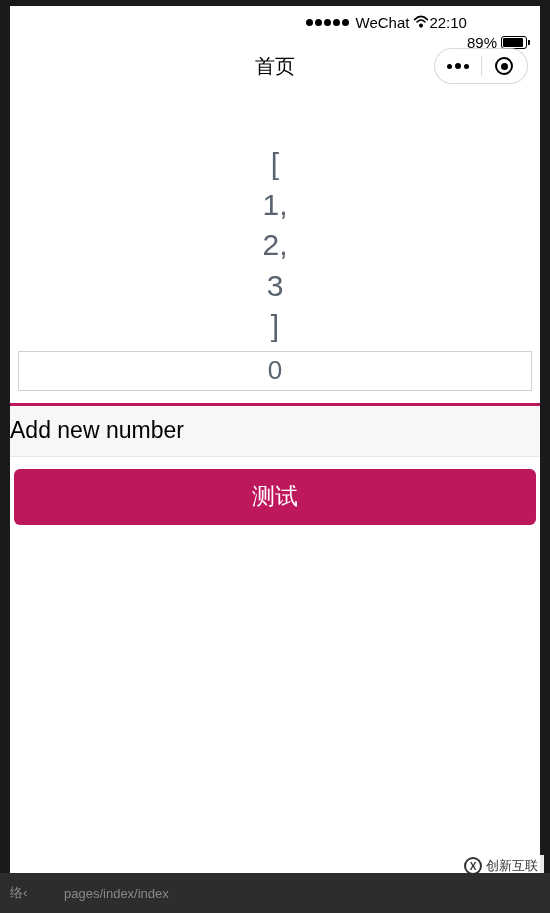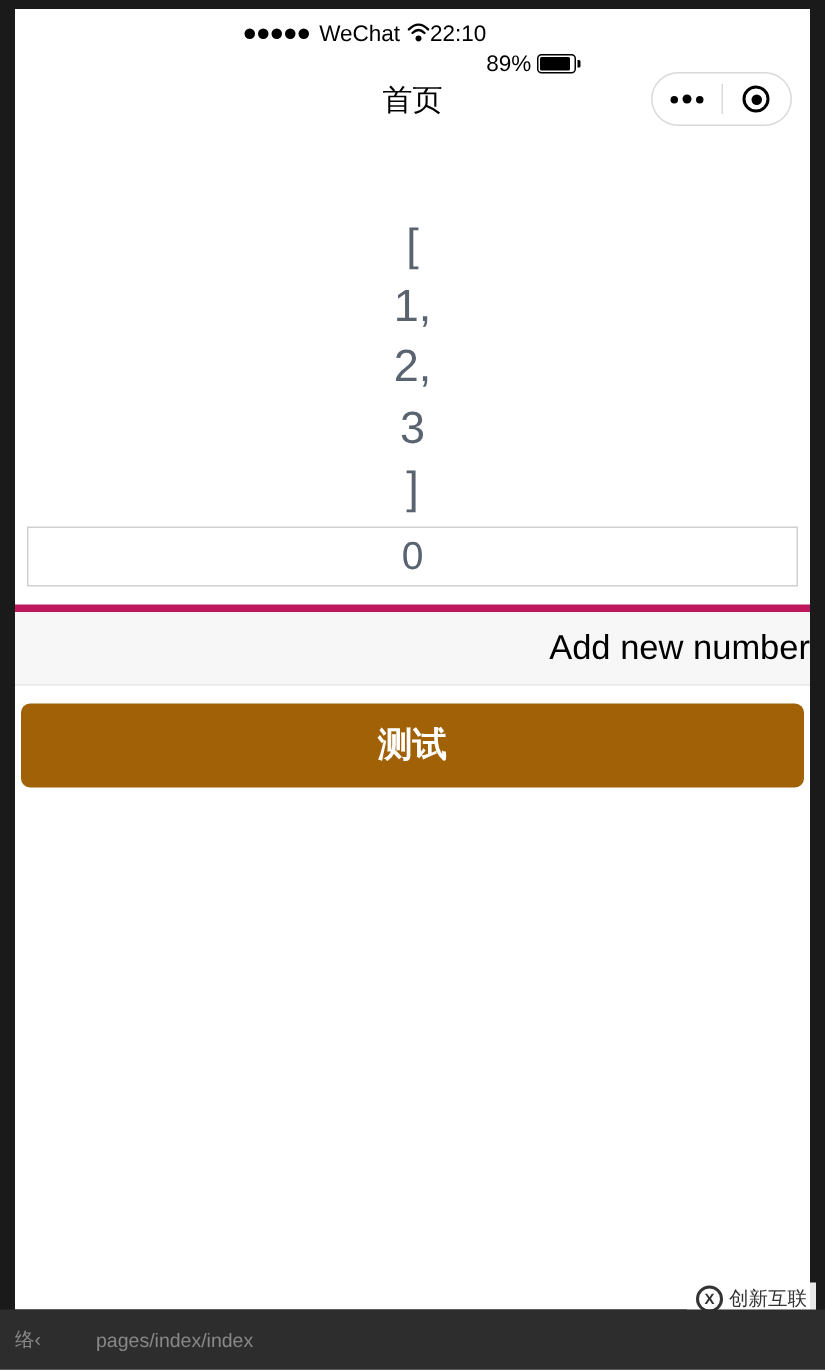--- a/index.html
+++ b/index.html
@@ -22,21 +22,21 @@
       right: 10px;
       bottom: 40px;
       background: #fff;
       display: flex;
       flex-direction: column;
     }
     .status-bar {
       height: 32px;
       display: flex;
       align-items: center;
-      justify-content: center;
+      justify-content: flex-end;
       padding: 0 10px;
       font-size: 15px;
       font-weight: 500;
       color: #000;
     }
     .status-left {
       display: flex;
       align-items: center;
       gap: 4px;
     }
@@ -172,37 +172,37 @@
       color: #5a6370;
       font-size: 26px;
       font-weight: 300;
     }
     .add-button {
       margin-top: 12px;
       background: #f7f7f7;
       height: 54px;
       display: flex;
       align-items: center;
-      justify-content: flex-end;
+      justify-content: flex-start;
       font-size: 23px;
       color: #000;
       font-weight: 300;
-      border-top: 5px solid #be185d;
+      border-top: 3px solid #be185d;
       border-bottom: 1px solid #e8e8e8;
     }
     .test-button {
       margin: 12px 4px 0 4px;
-      background: #a16207;
+      background: #be185d;
       height: 56px;
       display: flex;
       align-items: center;
       justify-content: center;
       font-size: 23px;
       color: #fff;
-      font-weight: 700;
+      font-weight: 400;
       border-radius: 6px;
       text-align: center;
     }
     .bottom-bar {
       position: absolute;
       bottom: 0;
       left: 0;
       right: 0;
       height: 40px;
       background: #2d2d2d;

